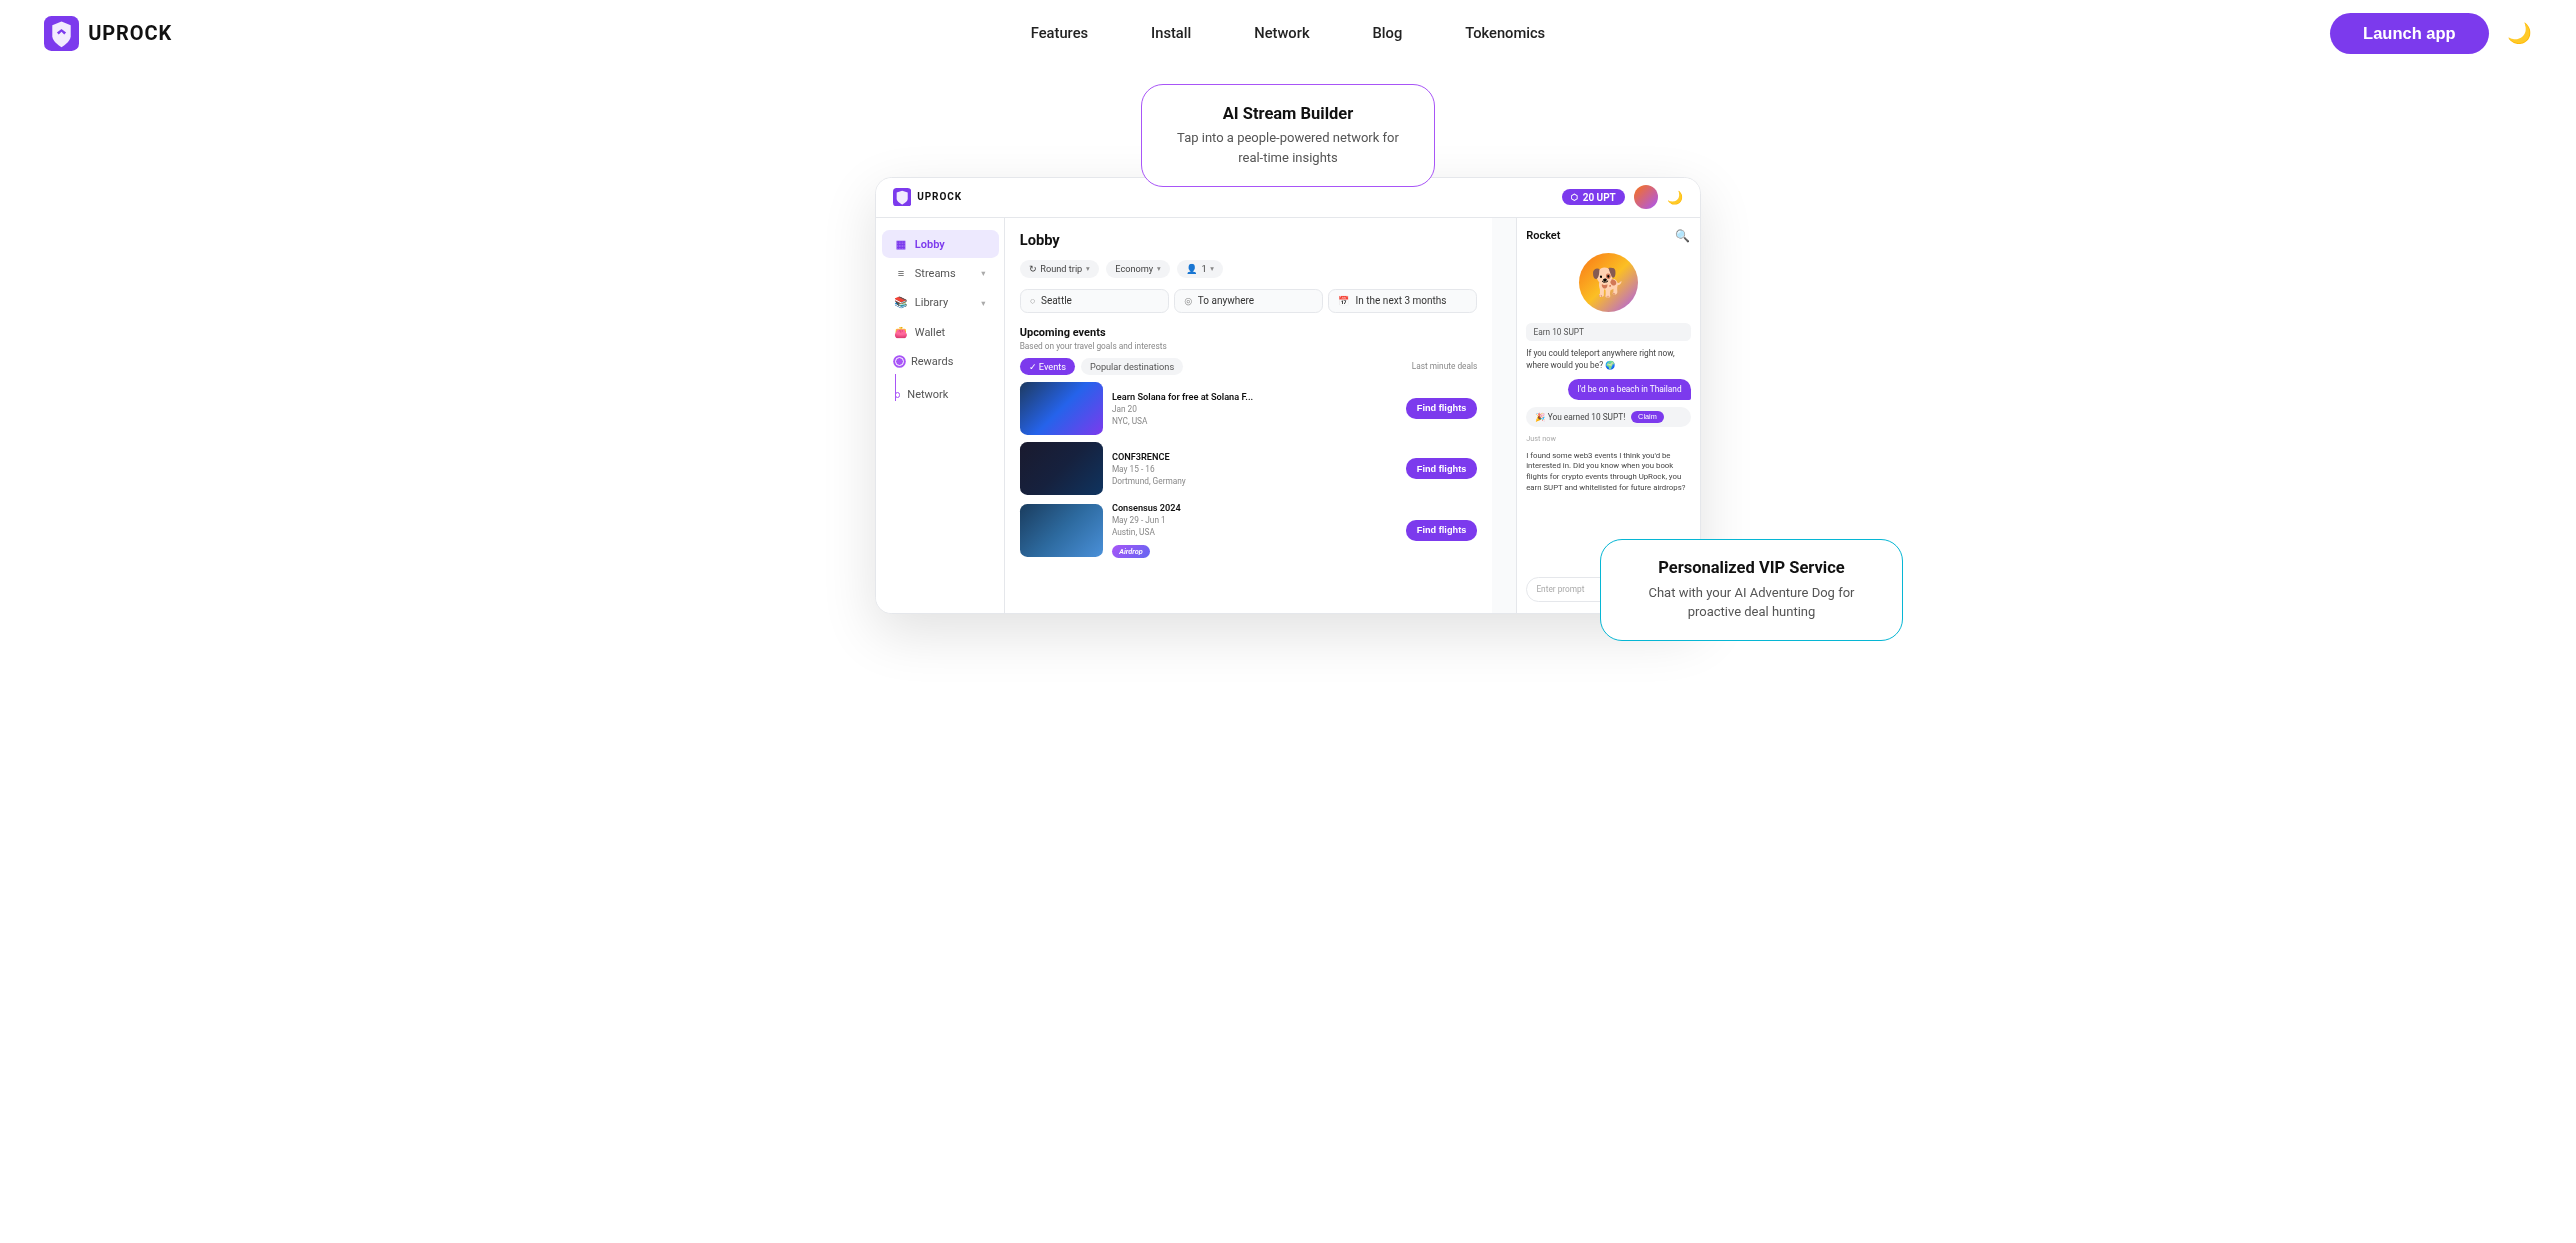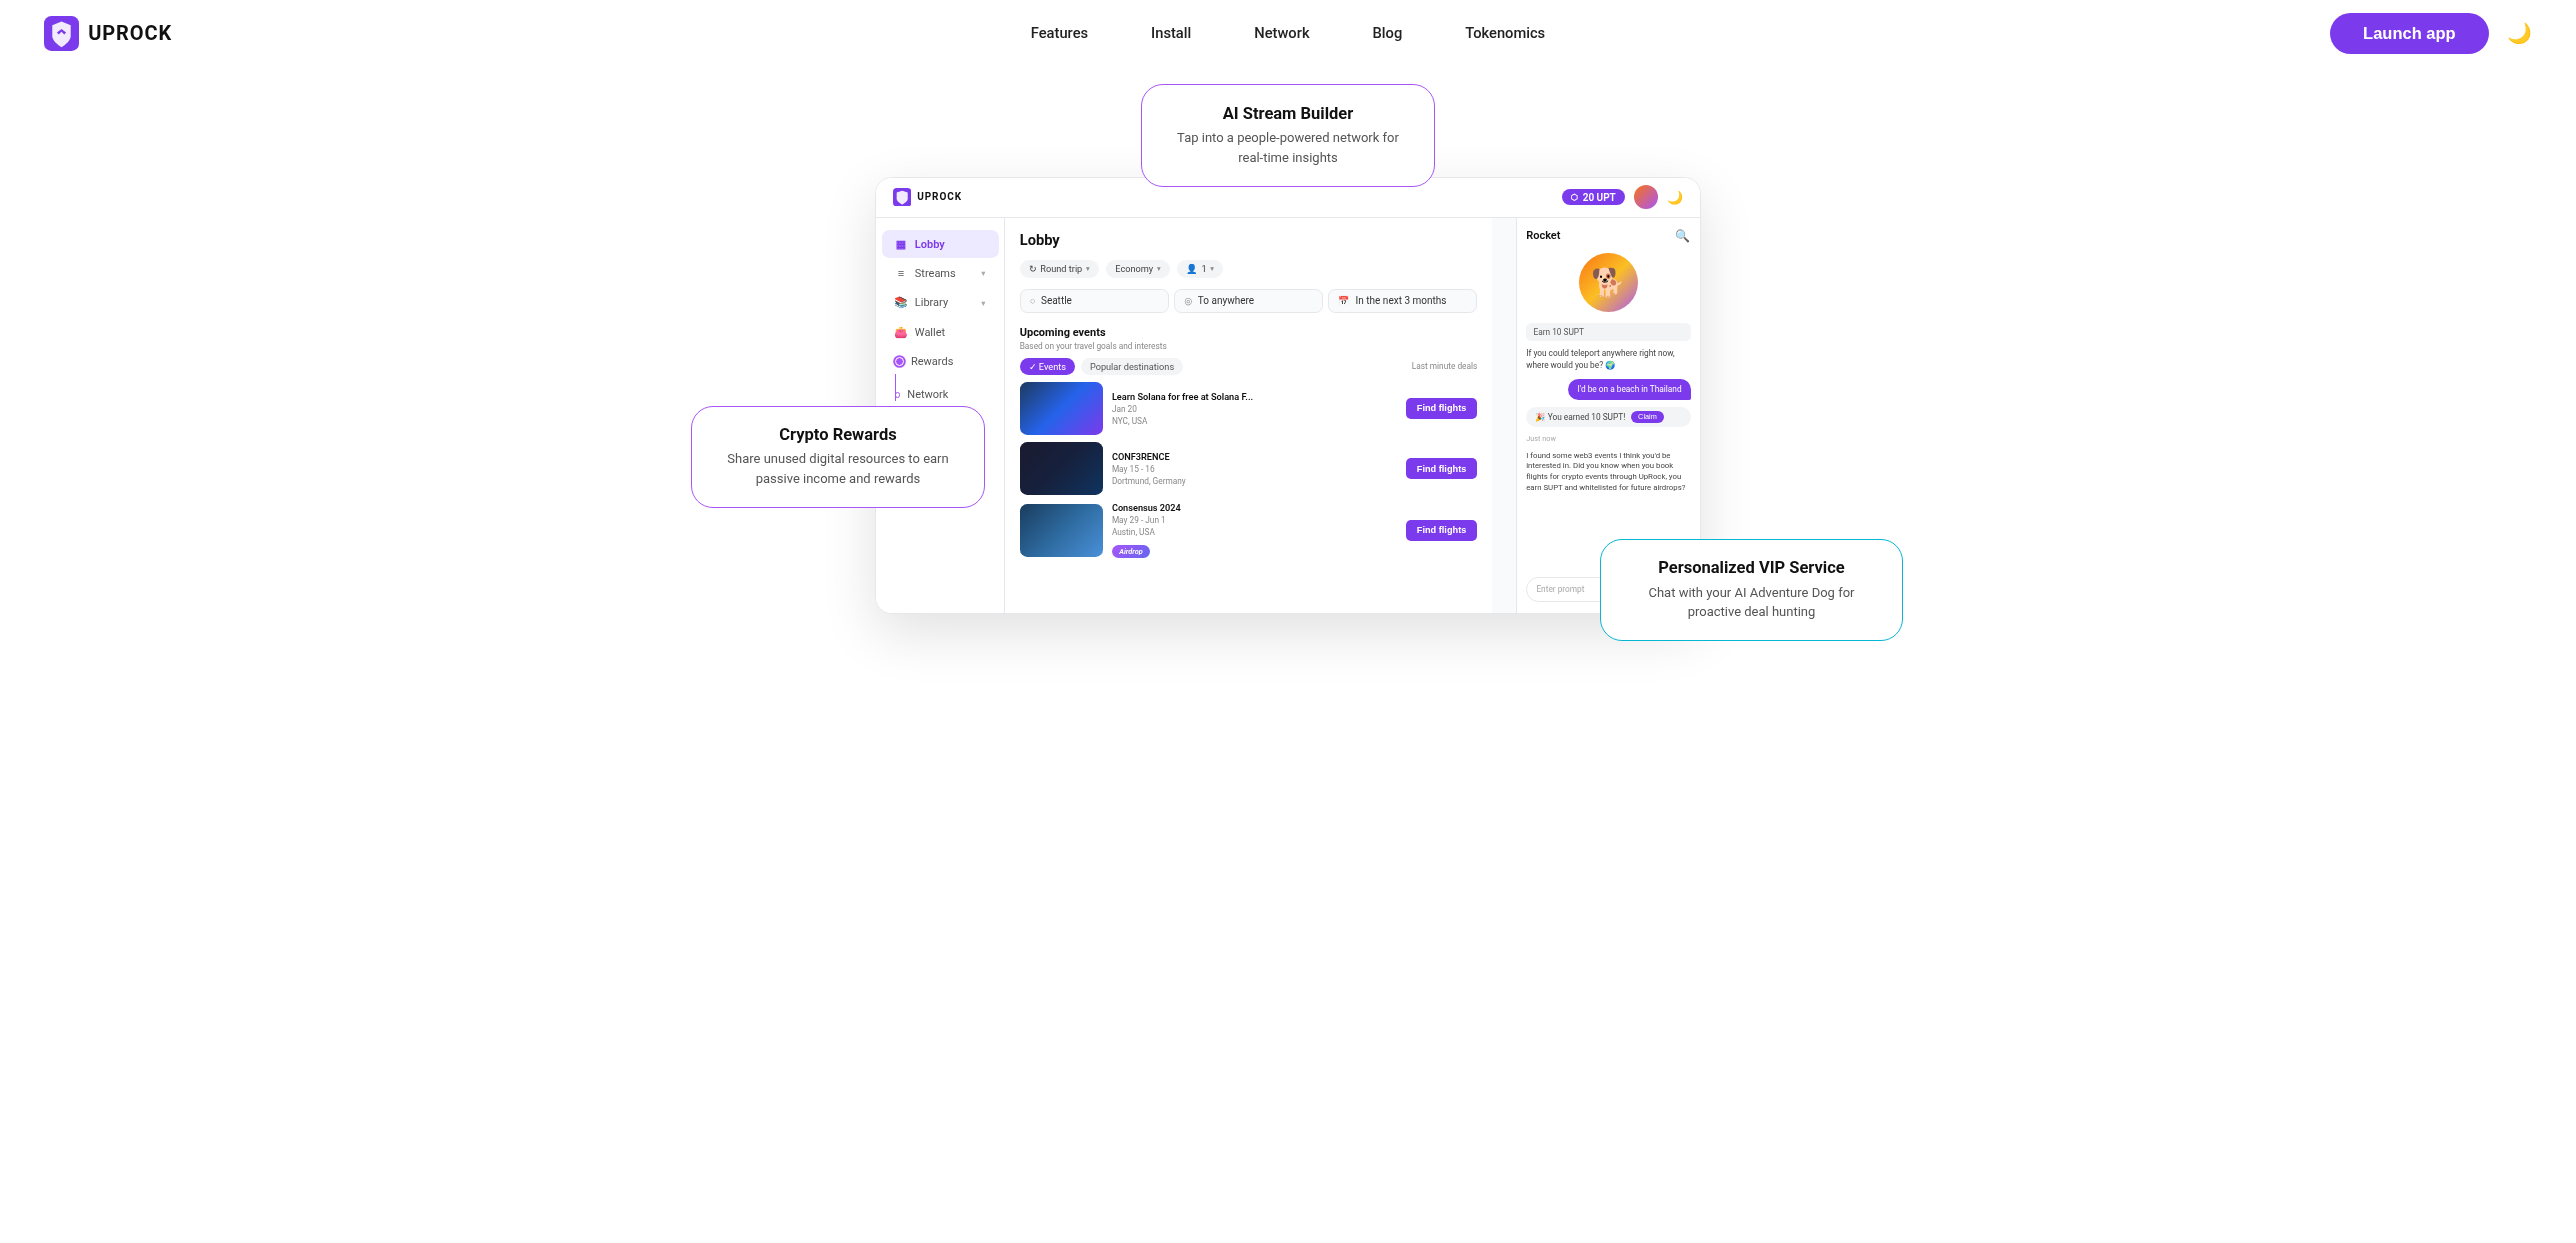--- a/index.html
+++ b/index.html
@@ -392,21 +392,21 @@
       font-size: 7.3px;
       font-weight: 600;
       display: inline-block;
       margin-top: 8px;
       font-style: italic;
     }
     .find-flights-btn {
       background: #7c3aed;
       color: #fff;
       border: none;
-      border-radius: 5px;
+      border-radius: 10px;
       padding: 5.5px 11px;
       font-size: 9.2px;
       font-weight: 600;
       cursor: pointer;
       white-space: nowrap;
       text-align: center;
     }
 
     
     .app-right {
@@ -562,24 +562,20 @@
 </nav>
 
 <div class="main-content">
   <div class="screenshot-wrapper">
 
     <div class="callout callout-ai">
       <div class="callout-title">AI Stream Builder</div>
       <div class="callout-desc">Tap into a people-powered network for real-time insights</div>
     </div>
 
-    <div class="callout callout-crypto">
-      <div class="callout-title">Crypto Rewards</div>
-      <div class="callout-desc">Share unused digital resources to earn passive income and rewards</div>
-    </div>
 
     <div class="callout callout-vip">
       <div class="callout-title">Personalized VIP Service</div>
       <div class="callout-desc">Chat with your AI Adventure Dog for proactive deal hunting</div>
     </div>
 
     <div class="app-frame">
 
       <div class="app-topbar">
         <div class="app-topbar-logo">

